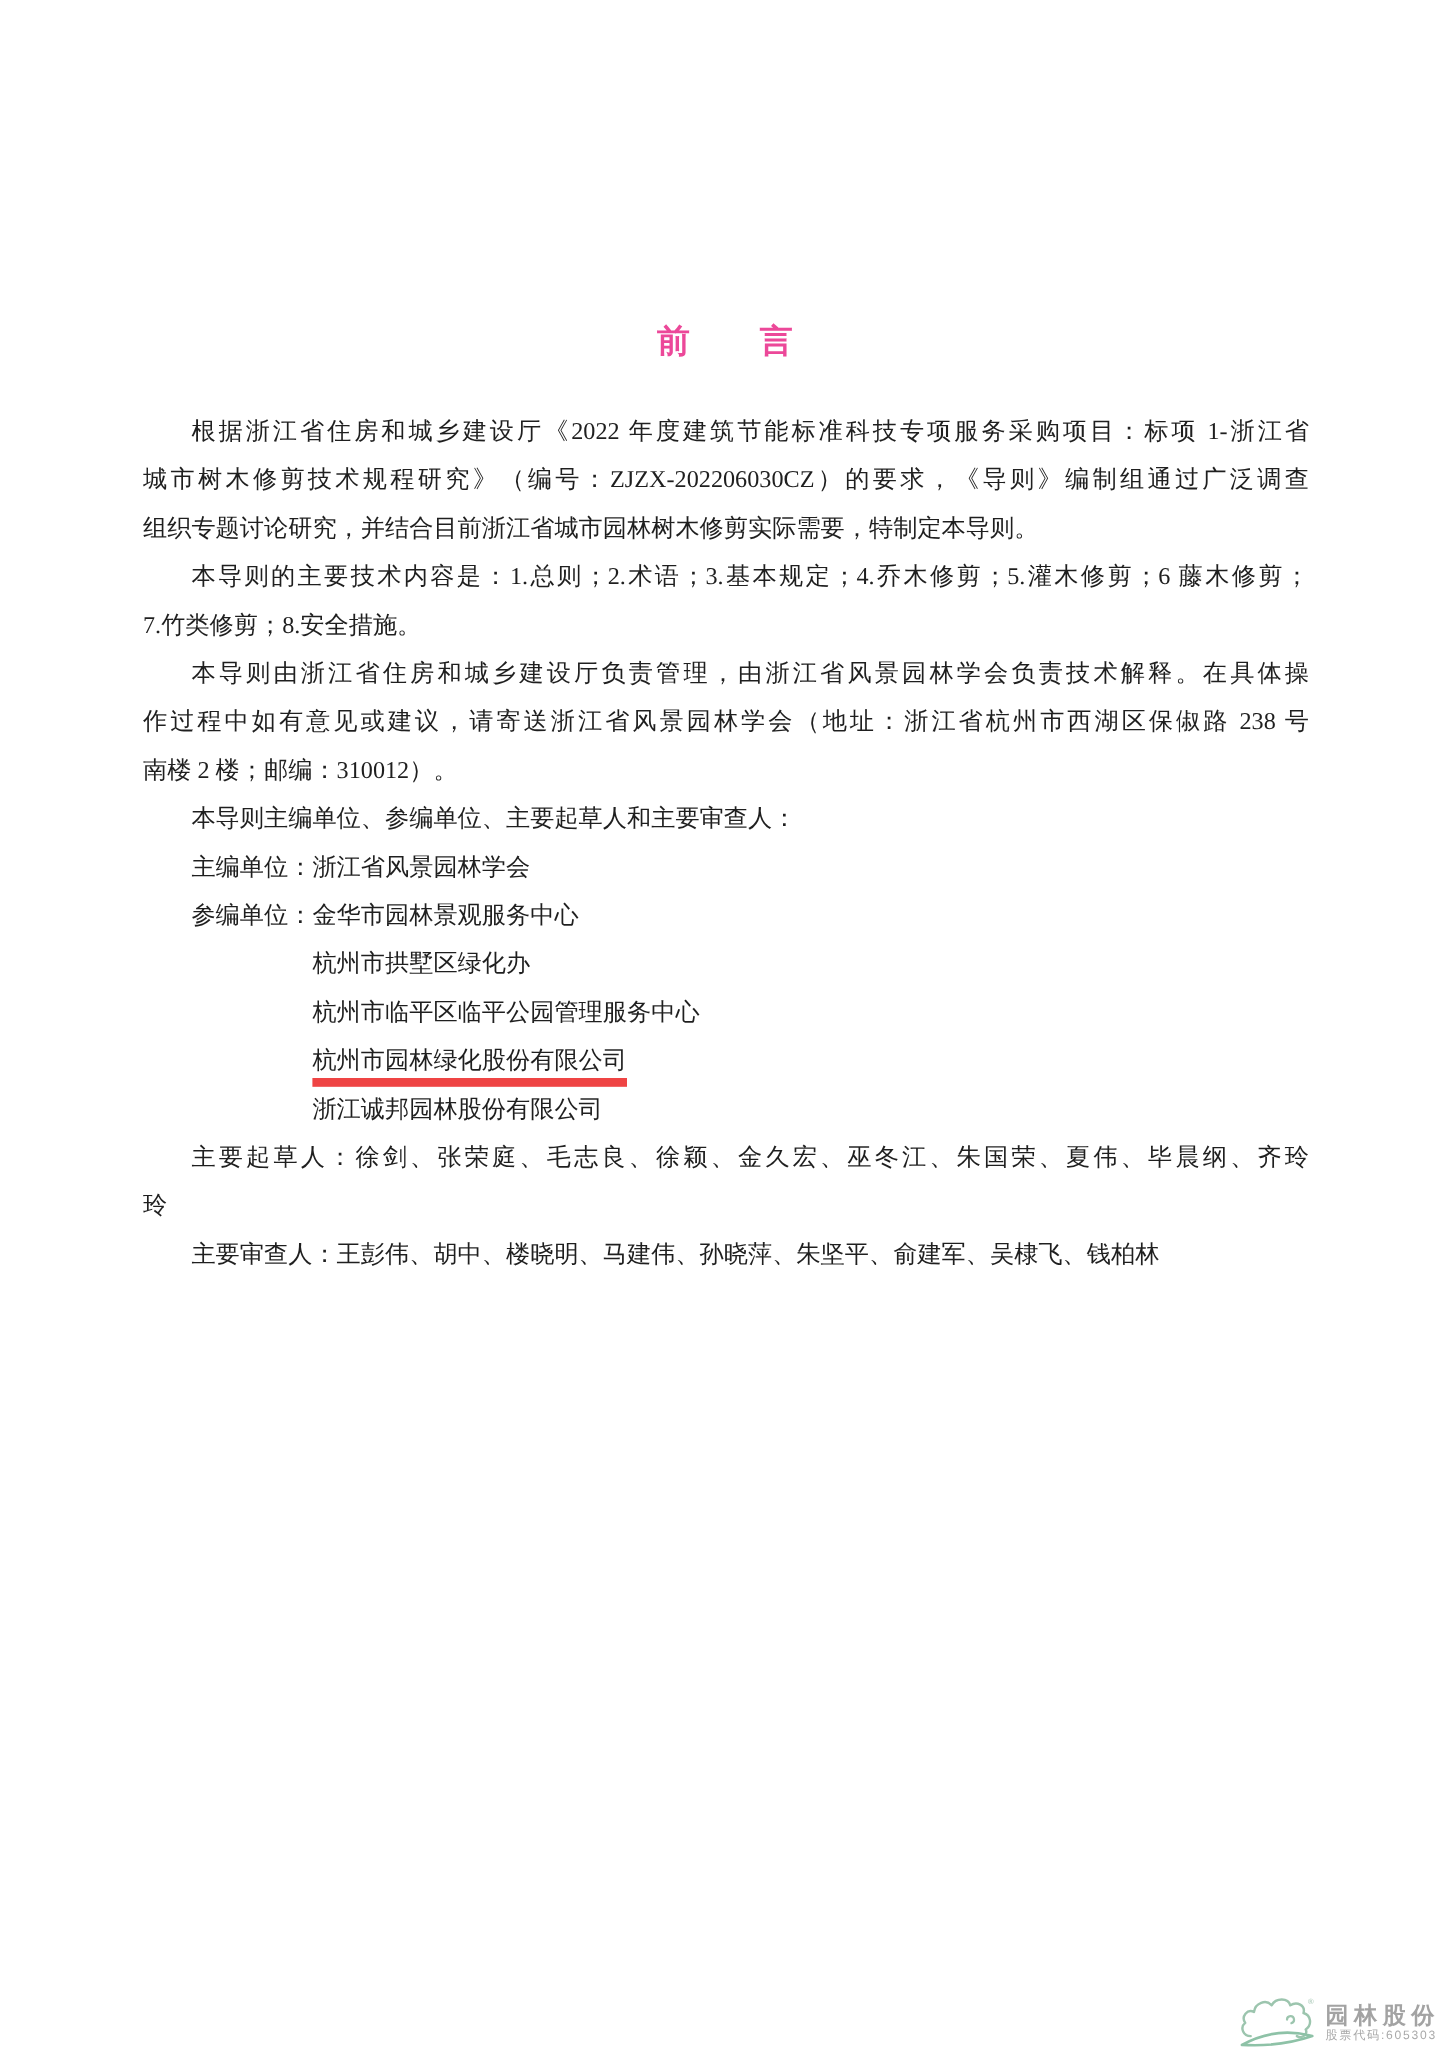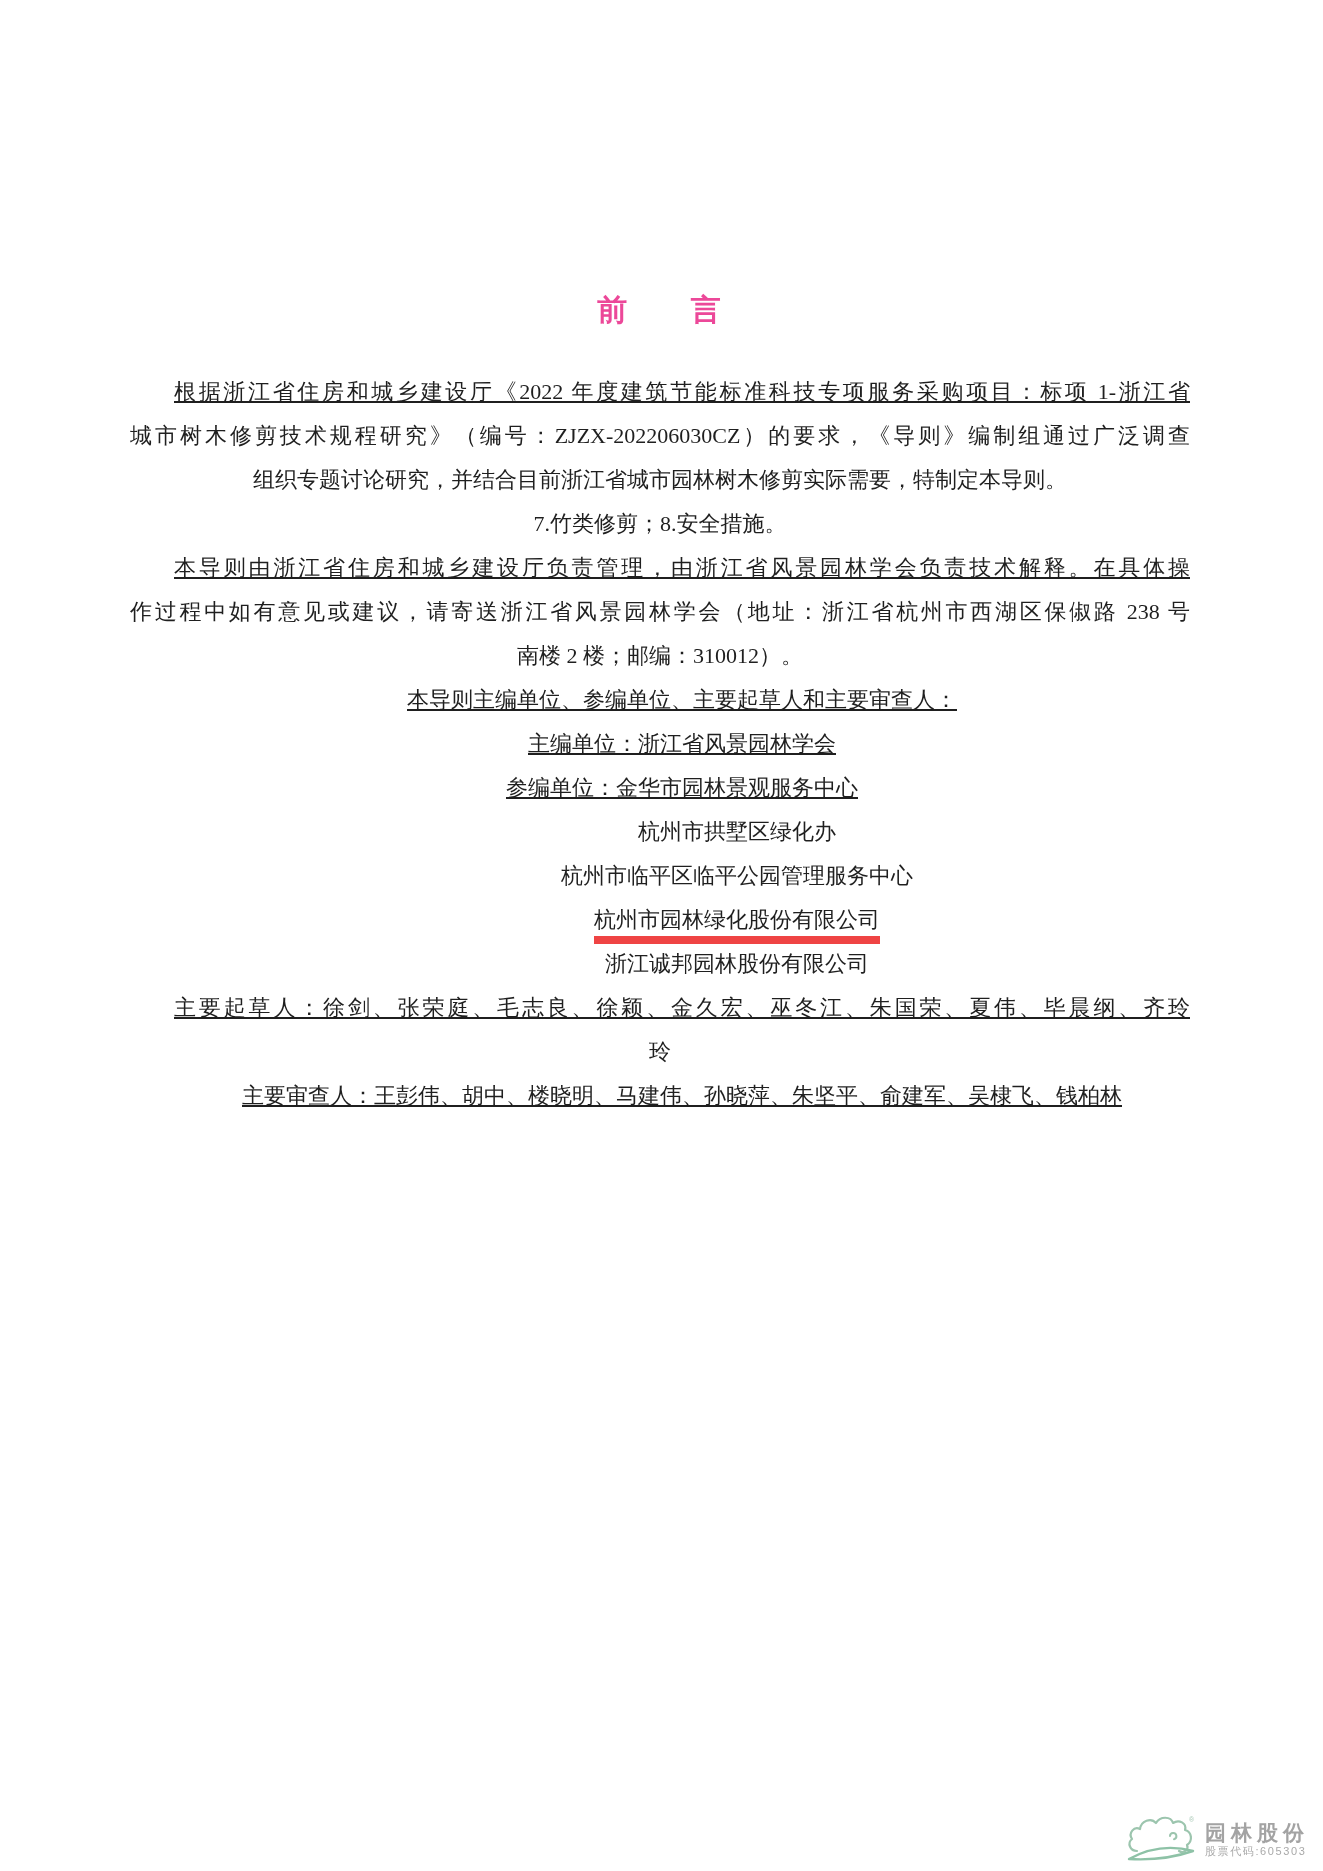--- a/index.html
+++ b/index.html
@@ -18,24 +18,24 @@
     font-size:30px;font-weight:bold;
     word-spacing:52px;
     letter-spacing:2px;
     color:#ec4899;
   }
   .lines{position:absolute;top:370px;left:0;width:100%;}
   .line{
     font-size:22px;
     line-height:44px;
     height:44px;
-    text-align:center;
+    text-align:left;
   }
   .just{text-align:justify;text-align-last:justify;}
-  .indent{padding-left:44px;text-decoration:underline;}
+  .indent{padding-left:44px;}
   .item{padding-left:154px;}
   .hl{
     display:inline-block;
     line-height:26px;
     border-bottom:8px solid #ef4444;
     padding-bottom:3px;
   }
   .footer-logo{
     position:absolute;
     left:1126px;top:1814px;
@@ -55,20 +55,21 @@
 </head>
 <body>
 
 <div class="content">
   <h1 class="title">前 言</h1>
 
   <div class="lines">
     <div class="line indent just">根据浙江省住房和城乡建设厅《2022 年度建筑节能标准科技专项服务采购项目：标项 1-浙江省</div>
     <div class="line just">城市树木修剪技术规程研究》（编号：ZJZX-202206030CZ）的要求，《导则》编制组通过广泛调查</div>
     <div class="line">组织专题讨论研究，并结合目前浙江省城市园林树木修剪实际需要，特制定本导则。</div>
+    <div class="line indent just">本导则的主要技术内容是：1.总则；2.术语；3.基本规定；4.乔木修剪；5.灌木修剪；6 藤木修剪；</div>
     <div class="line">7.竹类修剪；8.安全措施。</div>
     <div class="line indent just">本导则由浙江省住房和城乡建设厅负责管理，由浙江省风景园林学会负责技术解释。在具体操</div>
     <div class="line just">作过程中如有意见或建议，请寄送浙江省风景园林学会（地址：浙江省杭州市西湖区保俶路 238 号</div>
     <div class="line">南楼 2 楼；邮编：310012）。</div>
     <div class="line indent">本导则主编单位、参编单位、主要起草人和主要审查人：</div>
     <div class="line indent">主编单位：浙江省风景园林学会</div>
     <div class="line indent">参编单位：金华市园林景观服务中心</div>
     <div class="line item">杭州市拱墅区绿化办</div>
     <div class="line item">杭州市临平区临平公园管理服务中心</div>
     <div class="line item"><span class="hl">杭州市园林绿化股份有限公司</span></div>

